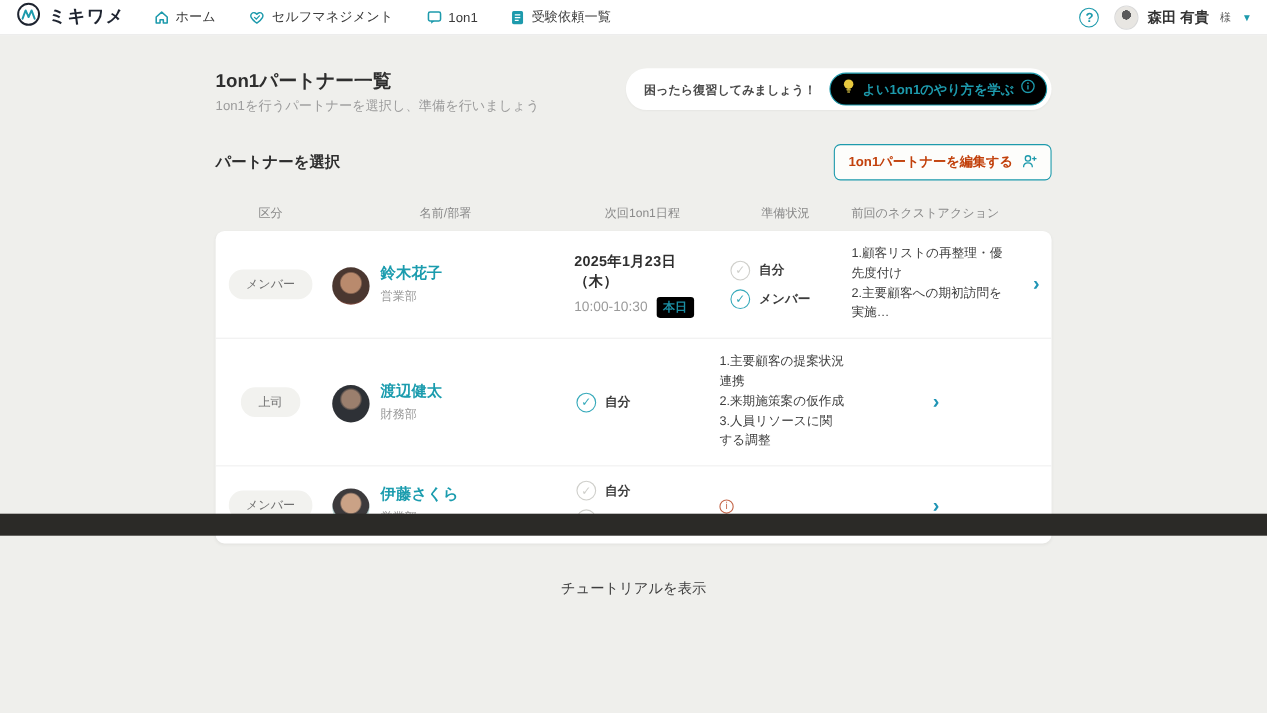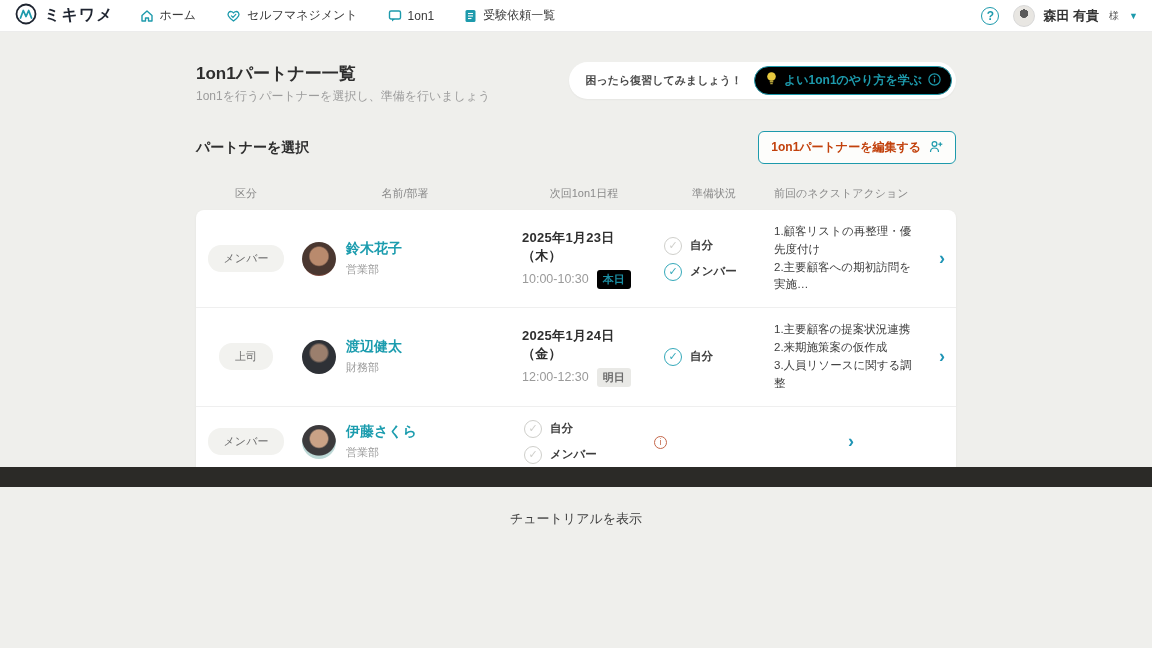--- a/index.html
+++ b/index.html
@@ -44,21 +44,21 @@
   .th { text-align:center; }
   .th.left { text-align:left; }
 
   .card { background:#fff; border-radius:8px; box-shadow:0 1px 3px rgba(0,0,0,.05); overflow:hidden; }
   .row { align-items:center; padding:13px 0; cursor:pointer; min-height:64px; }
   .row + .row { border-top:1px solid #efefef; }
 
   .col-cat { display:flex; justify-content:center; }
   .badge { background:#f2f2ef; color:#6f6f6f; font-size:11px; border-radius:13px; padding:6px 16px; white-space:nowrap; }
 
-  .col-name { display:flex; align-items:center; gap:10px; padding-left:6px; }
+  .col-name { display:flex; align-items:flex-end; gap:10px; padding-left:6px; }
   .avatar { width:34px; height:34px; border-radius:50%; flex:none; }
   .av0 { background:radial-gradient(circle at 50% 42%, #b98a6d 0 34%, #4a3730 40% 70%, #8a4f43 75% 100%); }
   .av1 { background:radial-gradient(circle at 50% 38%, #9b7f6d 0 30%, #2e3136 38% 100%); }
   .av2 { background:radial-gradient(circle at 50% 40%, #caa286 0 32%, #3c3a3c 38% 62%, #bcd8d6 66% 100%); }
   .pname { font-size:14px; font-weight:bold; color:#1b9cae; }
   .dept { font-size:11px; color:#9a9a9a; margin-top:4px; }
 
   .col-date { padding-left:8px; }
   .pdate { font-size:13px; font-weight:bold; color:#2e2e2e; letter-spacing:.3px; }
   .time-line { display:flex; align-items:center; gap:8px; margin-top:5px; }
@@ -242,27 +242,20 @@
         <div class="col-cat">
             <span class="badge">上司</span>
           </div>
         <div class="col-name">
           <span class="avatar av1"></span>
           <div>
             <div class="pname">渡辺健太</div>
             <div class="dept">財務部</div>
           </div>
         </div>
-        <div class="col-date">
-          <div class="pdate">2025年1月24日（金）</div>
-          <div class="time-line">
-            <span class="ptime">12:00-12:30</span>
-            <span class="dbadge tomorrow">明日</span>
-          </div>
-        </div>
         <div class="col-status">
           <div class="check">
             <span class="cmark done">✓</span>
             <span>自分</span>
           </div>
         </div>
         <div class="col-actions">
           <div>1.主要顧客の提案状況連携</div>
           <div>2.来期施策案の仮作成</div>
           <div>3.人員リソースに関する調整</div>

